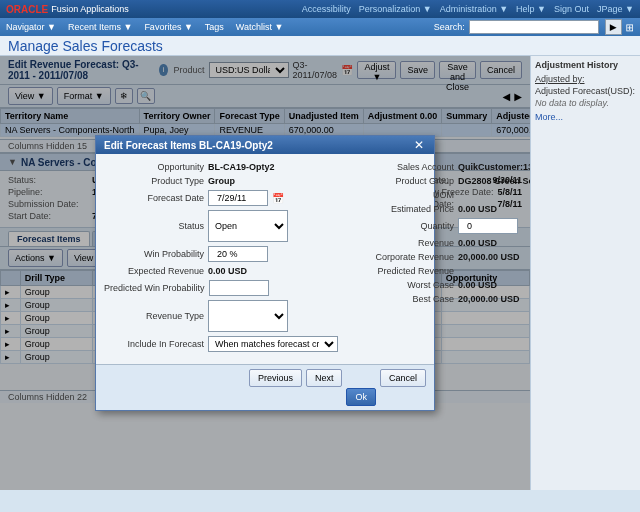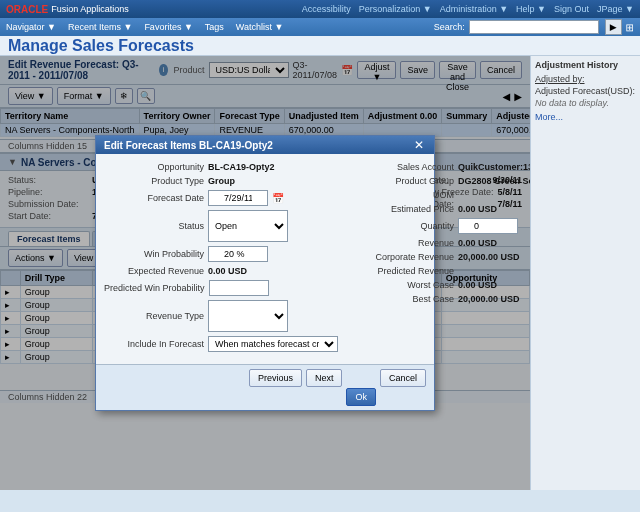--- a/index.html
+++ b/index.html
@@ -11,21 +11,21 @@
     .top-bar-link { color: #acd4f5; font-size: 9px; cursor: pointer; text-decoration: none; }
     
     
     .nav-bar { background: linear-gradient(to bottom, #4a86c8, #3370b0); height: 18px; display: flex; align-items: center; padding: 0 6px; gap: 12px; }
     .nav-item { color: white; font-size: 9px; cursor: pointer; }
     .search-input { height: 16px; width: 140px; font-size: 9px; border: 1px solid #8899aa; padding: 0 2px; }
     .search-btn { height: 16px; font-size: 9px; background: #e0e8f0; border: 1px solid #8899aa; padding: 0 4px; cursor: pointer; margin-left: 2px; }
     
     
     .page-title-bar { background: #e8f0f8; height: 20px; display: flex; align-items: center; padding: 0 8px; border-bottom: 1px solid #bbccdd; }
-    .page-title { font-size: 16px; font-weight: bold; color: #2255aa; }
+    .page-title { font-size: 14px; font-weight: normal; color: #2255aa; }
     
     
     .main-layout { display: flex; height: calc(512px - 78px); }
     
     
     .content-area { flex: 1; background: #f0f4f8; overflow: hidden; position: relative; }
     
     
     .adj-panel { width: 110px; background: #e8eef4; border-left: 1px solid #bbccdd; padding: 4px; }
     .adj-panel-title { font-size: 9px; font-weight: bold; color: #333; margin-bottom: 4px; }
@@ -69,21 +69,21 @@
     
     
     .modal { background: #f0f4f8; border: 1px solid #5577aa; box-shadow: 3px 3px 8px rgba(0,0,0,0.4); width: 340px; font-size: 10px; }
     .modal-titlebar { background: linear-gradient(to bottom, #4a7ab8, #2a5a98); color: white; padding: 3px 8px; display: flex; justify-content: space-between; align-items: center; }
     .modal-title { font-size: 10px; font-weight: bold; }
     .modal-close-btn { background: none; border: none; color: white; cursor: pointer; font-size: 12px; line-height: 1; padding: 0 2px; }
     .modal-body { padding: 8px; }
     .modal-row { display: flex; align-items: center; margin-bottom: 4px; gap: 4px; }
     .modal-label { font-size: 9px; color: #333; min-width: 100px; text-align: right; }
     .modal-value { font-size: 9px; color: #111; font-weight: bold; }
-    .modal-input-sm { height: 16px; width: 60px; font-size: 9px; border: 1px solid #8899aa; padding: 0 15px; background: white; }
+    .modal-input-sm { height: 16px; width: 60px; font-size: 9px; border: 1px solid #8899aa; padding: 0 8px; background: white; }
     .modal-select { height: 32px; width: 80px; font-size: 9px; border: 1px solid #8899aa; padding: 8px 2px; background: white; }
     .modal-select-wide { height: 16px; width: 130px; font-size: 9px; border: 1px solid #8899aa; padding: 0 2px; background: white; }
     .modal-footer { background: #dce8f4; border-top: 1px solid #aabbcc; padding: 4px 8px; display: flex; justify-content: flex-end; gap: 4px; }
     .modal-btn { height: 18px; font-size: 9px; background: linear-gradient(to bottom, #f5f8fc, #dde8f4); border: 1px solid #8899bb; padding: 0 8px; cursor: pointer; border-radius: 2px; }
     .modal-btn-primary { background: linear-gradient(to bottom, #5588cc, #3366aa); color: white; border-color: #2255aa; margin-top: 19px; }
     
     .refresh-link { font-size: 9px; color: #2255aa; cursor: pointer; margin-left: 4px; }
   </style>
 </head>
 <body>

